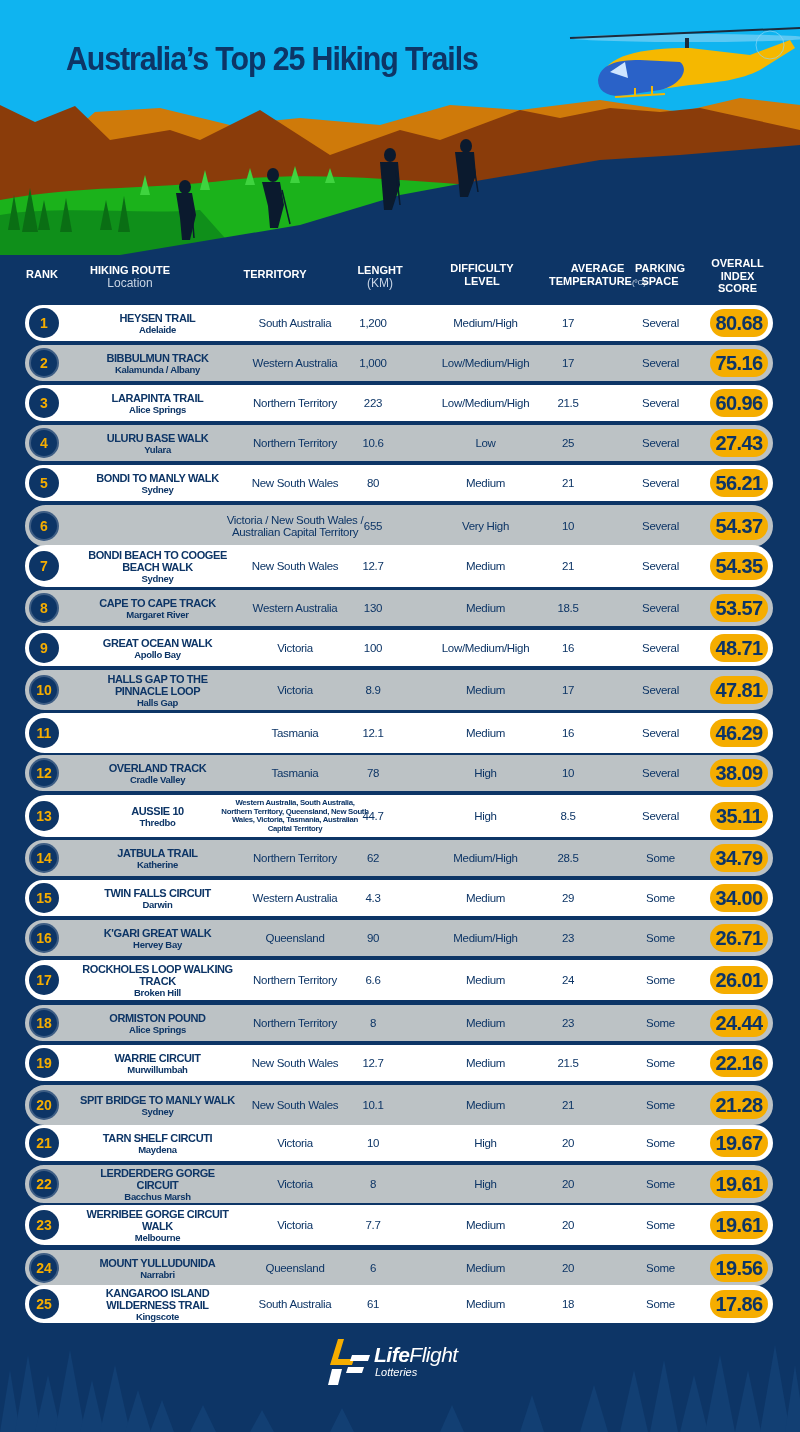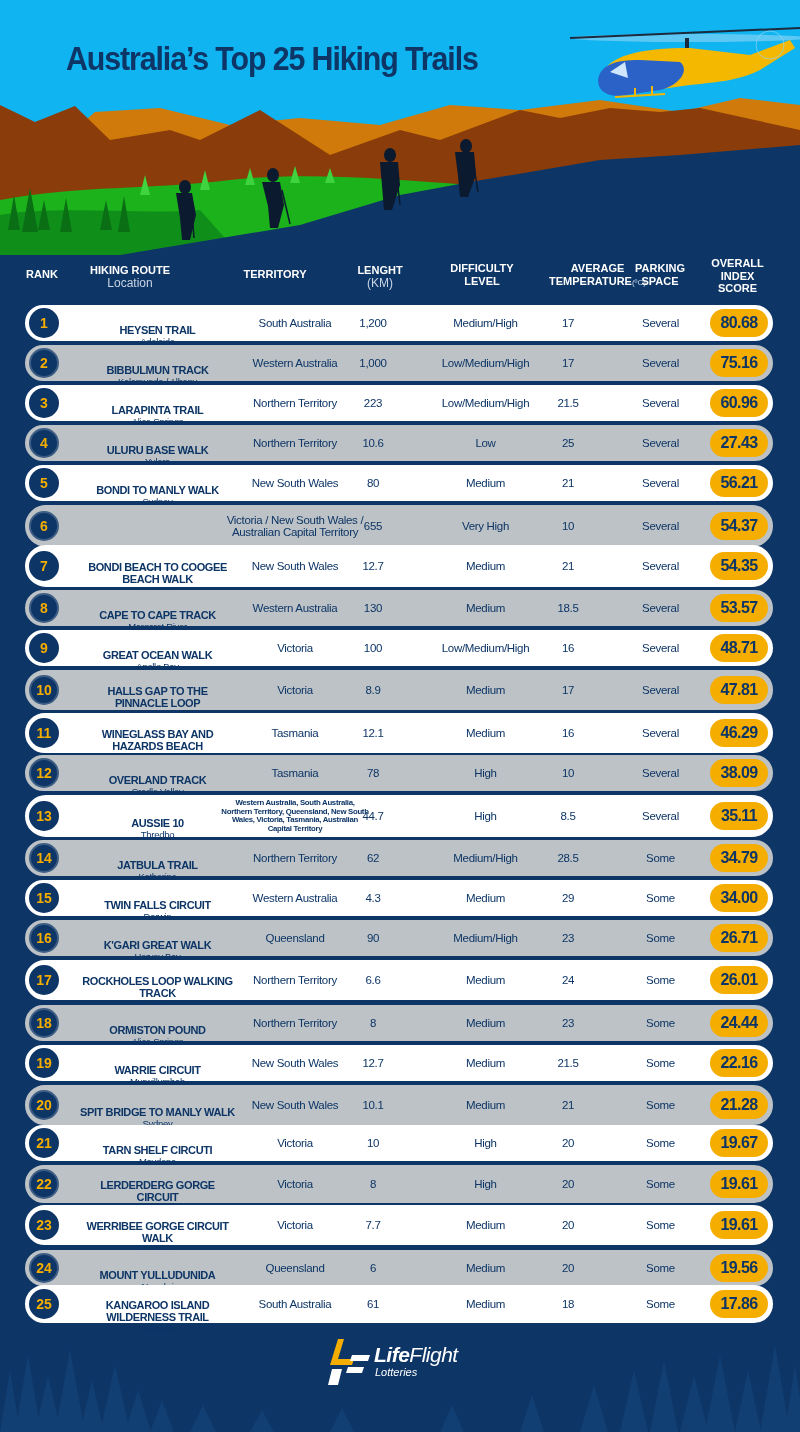--- a/index.html
+++ b/index.html
@@ -11,30 +11,30 @@
   .header { position: absolute; top: 0; left: 0; width: 800px; height: 50px; color: #fff; font-weight: 700; font-size: 11px; }
   .hcell { position: absolute; text-align: center; line-height: 12.5px; }
   .hcell .sub { font-weight: 400; font-size: 12px; color: #c8d4e4; display: block; }
   .hcell .unit { font-weight: 400; font-size: 8px; color: #c8d4e4; }
   .row { position: absolute; left: 25px; width: 748px; border-radius: 22px; border: 3px solid #fff; display: flex; align-items: center; }
   .row.alt { background: #bcc2c5; border-color: #bcc2c5; box-shadow: inset 0 0 0 1px #fff0; }
   .row.odd { background: #ffffff; }
   .rank { position: absolute; left: 1px; width: 30px; height: 30px; border-radius: 50%; background: #0d3566; color: #f5ad00; font-weight: 700; font-size: 14px; display: flex; align-items: center; justify-content: center; top: 50%; transform: translateY(-50%); }
   .row.alt .rank { border: 2px solid #ffffff33; }
   .cell { position: absolute; text-align: center; color: #0d3566; font-size: 11.5px; letter-spacing: -0.3px; top: 50%; transform: translateY(-50%); }
-  .route { left: 52px; width: 155px; margin-top: 12px; }
+  .route { left: 52px; width: 155px; }
   .route .name { font-weight: 700; font-size: 11px; line-height: 12px; display: block; letter-spacing: -0.4px; }
-  .route .loc { font-size: 9.5px; line-height: 11px; display: block; }
+  .route .loc { font-size: 9.5px; line-height: 11px; display: block; font-weight: bold; }
   .terr { left: 192px; width: 150px; font-size: 11.5px; line-height: 12px; }
   .terr.small { font-size: 7.8px; line-height: 8.6px; font-weight: 700; }
   .len { left: 315px; width: 60px; }
   .diff { left: 400px; width: 115px; }
   .temp { left: 510px; width: 60px; }
   .park { left: 600px; width: 65px; }
-  .score { position: absolute; right: 2px; top: 50%; transform: translateY(-50%); width: 58px; height: 28px; border-radius: 14px; background: #f5ad00; color: #0d3566; font-weight: 700; font-size: 16px; letter-spacing: -0.6px; display: flex; align-items: center; justify-content: center; }
+  .score { position: absolute; right: 2px; top: 50%; transform: translateY(-50%); width: 58px; height: 28px; border-radius: 14px; background: #f5ad00; color: #0d3566; font-weight: 700; font-size: 20px; letter-spacing: -0.6px; display: flex; align-items: center; justify-content: center; }
   .footer { position: absolute; left: 0; top: 1330px; width: 800px; height: 102px; }
   .logo { position: absolute; left: 322px; top: 1337px; width: 160px; height: 50px; }
   .logo-text { position: absolute; left: 52px; top: 6px; color: #fff; font-size: 21px; font-style: italic; letter-spacing: -0.5px; white-space: nowrap; }
   .logo-text b { font-weight: 900; }
   .logo-sub { position: absolute; left: 53px; top: 29px; color: #fff; font-size: 11px; font-style: italic; }
 </style>
 </head>
 <body>
 
 <div class="hero">
@@ -249,24 +249,20 @@
     </div>
     <div class="cell terr">Victoria</div>
     <div class="cell len">8.9</div>
     <div class="cell diff">Medium</div>
     <div class="cell temp">17</div>
     <div class="cell park">Several</div>
     <div class="score">47.81</div>
   </div>
       <div class="row odd" style="top: 458px; height: 40px;">
     <div class="rank">11</div>
-    <div class="cell route">
-      <span class="name">WINEGLASS BAY AND HAZARDS BEACH</span>
-      <span class="loc">Coles Bay</span>
-    </div>
     <div class="cell terr">Tasmania</div>
     <div class="cell len">12.1</div>
     <div class="cell diff">Medium</div>
     <div class="cell temp">16</div>
     <div class="cell park">Several</div>
     <div class="score">46.29</div>
   </div>
       <div class="row alt" style="top: 500px; height: 36px;">
     <div class="rank">12</div>
     <div class="cell route">

